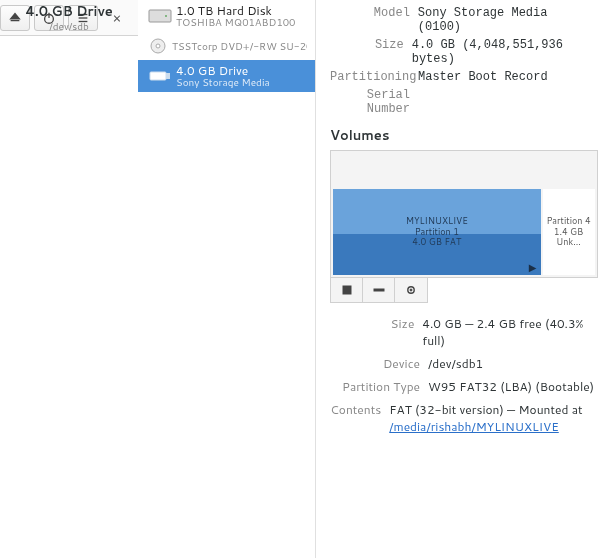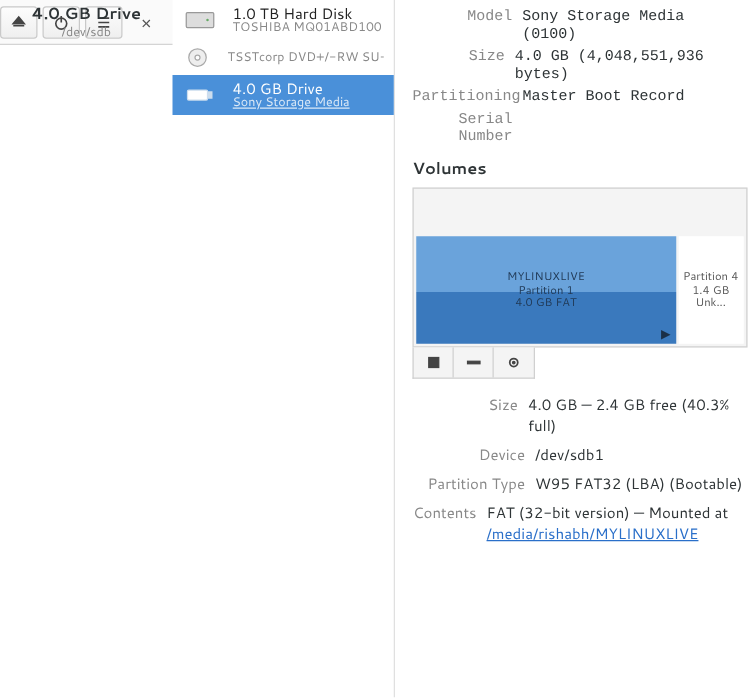--- a/index.html
+++ b/index.html
@@ -8,28 +8,28 @@
   .titlebar { height: 36px; background: #fafafa; border-bottom: 1px solid #d4d4d4; display: flex; align-items: center; position: relative; }
   .title-center { position: absolute; left: 0; right: 0; text-align: center; pointer-events: none; }
   .title-main { font-weight: bold; font-size: 13px; color: #2e3436; }
   .title-sub { font-size: 10px; color: #888; margin-top: -1px; }
   .title-right { margin-left: auto; display: flex; gap: 4px; padding-right: 6px; align-items: center; }
   .hbtn { width: 30px; height: 26px; border: 1px solid #c9c9c9; border-radius: 3px; background: linear-gradient(#fdfdfd,#efefef); display: flex; align-items: center; justify-content: center; cursor: pointer; }
   .hbtn svg { width: 14px; height: 14px; stroke: #444; fill: none; stroke-width: 1.5; }
   .closebtn { width: 30px; height: 30px; display: flex; align-items: center; justify-content: center; cursor: pointer; font-size: 14px; color: #555; }
   .body { flex: 1; display: flex; min-height: 0; }
   .sidebar { width: 178px; background: #fff; border-right: 1px solid #e0e0e0; }
-  .dev { display: flex; align-items: center; padding: 4px 8px; gap: 12px; cursor: pointer; }
+  .dev { display: flex; align-items: center; padding: 4px 8px; gap: 2px; cursor: pointer; }
   .dev .icon { width: 28px; height: 20px; display: flex; align-items: center; justify-content: center; }
   .dev .txt { line-height: 1.1; overflow: hidden; }
   .dev .name { font-size: 12px; color: #222; white-space: nowrap; }
   .dev .detail { font-size: 10px; color: #888; white-space: nowrap; }
   .dev.selected { background: #4a90d9; }
   .dev.selected .name { color: #fff; }
-  .dev.selected .detail { color: #dce9f7; text-decoration: underline; }
+  .dev.selected .detail { color: #dce9f7; }
   .hdd-icon svg, .cd-icon svg, .usb-icon svg { width: 24px; height: 18px; }
   .content { flex: 1; padding: 6px 14px 10px 14px; overflow: hidden; }
   .kv { display: flex; margin-bottom: 4px; font-size: 12px; font-family: Liberation Mono, monospace; }
   .kv .k { width: 80px; text-align: right; color: #888; margin-right: 8px; }
   .kv .v { color: #2e3436; }
   .section-h { font-weight: bold; font-size: 13px; margin: 10px 0 6px 0; color: #2e3436; }
   .volbox { border: 1px solid #d0d0d0; background: #f4f4f4; padding: 2px; }
   .volstrip { height: 86px; display: flex; gap: 2px; margin-top: 36px; }
   .part1 { flex: 1; background: linear-gradient(#6aa3db 0%, #6aa3db 52%, #3a79bd 52%, #3a79bd 100%); position: relative; display: flex; flex-direction: column; align-items: center; justify-content: center; color: #213a57; font-size: 9px; line-height: 1.2; cursor: pointer; }
   .part1 .pname { font-weight: 500; }

